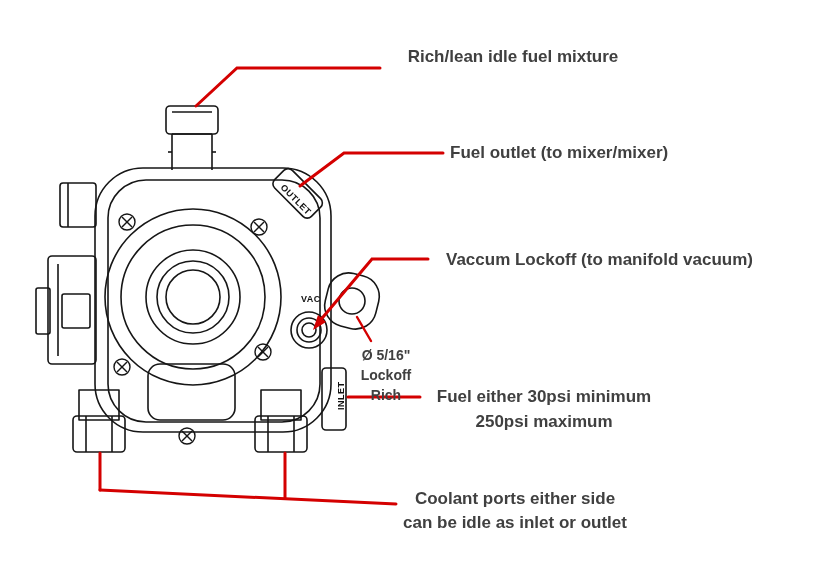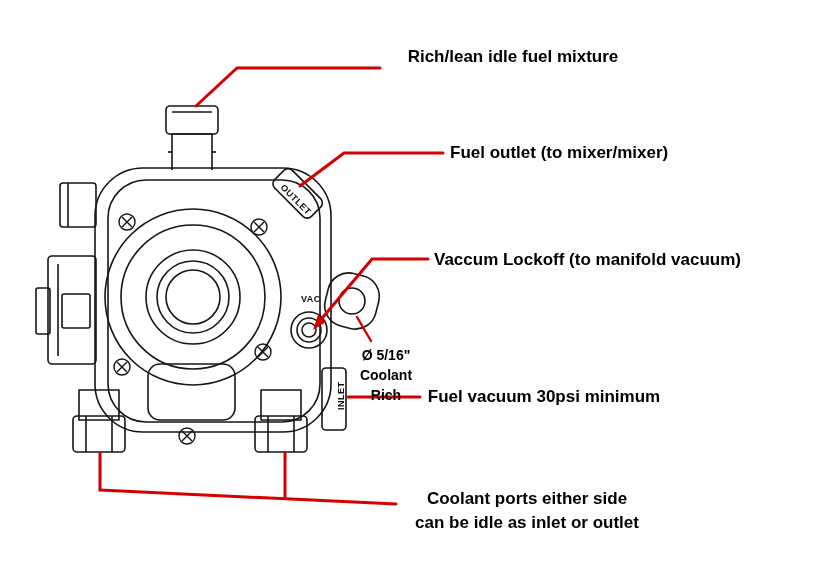--- a/index.html
+++ b/index.html
@@ -15,21 +15,21 @@
     background: #ffffff;
     overflow: hidden;
   }
   #diagram-svg {
     position: absolute;
     left: 0;
     top: 0;
   }
   .callout-label {
     position: absolute;
-    color: #000000;
+    color: #404040;
     font-weight: bold;
     font-size: 17px;
     line-height: 23px;
     text-align: center;
     white-space: nowrap;
   }
   .callout-label.small {
     font-size: 14px;
     line-height: 20px;
   }
@@ -162,30 +162,31 @@
       <polygon points="313,330 326,322 318,315" fill="#d40000" stroke="none"></polygon>
     </g>
   </svg>
 
   <div class="callout-label" style="left:383px; top:45px; width:260px;">
     <span class="label-line">Rich/lean idle fuel mixture</span>
   </div>
 
   <div class="callout-label" style="left:450px; top:141px; text-align:left;">Fuel outlet (to mixer/mixer)</div>
 
-  <div class="callout-label" style="left:434px; top:248px; text-align:left;">Vaccum Lockoff (to manifold vacuum)</div>
+  <div class="callout-label" style="left:446px; top:248px; text-align:left;">Vaccum Lockoff (to manifold vacuum)</div>
 
   <div class="callout-label small" style="left:346px; top:345px; width:80px;">
     <span class="label-line">Ø 5/16"</span>
-    <span class="label-line">Coolant</span>
+    <span class="label-line">Lockoff</span>
     <span class="label-line">Rich</span>
   </div>
 
   <div class="callout-label" style="left:423px; top:384px; width:242px; line-height:25px;">
-    <span class="label-line">Fuel vacuum 30psi minimum</span>
+    <span class="label-line">Fuel either 30psi minimum</span>
+    <span class="label-line">250psi maximum</span>
   </div>
 
-  <div class="callout-label" style="left:392px; top:487px; width:270px; line-height:24px;text-align:center;">
+  <div class="callout-label" style="left:380px; top:487px; width:270px; line-height:24px;text-align:center;">
     <span class="label-line">Coolant ports either side</span>
     <span class="label-line">can be idle as inlet or outlet</span>
   </div>
 
 </div>
 
 </body></html>

